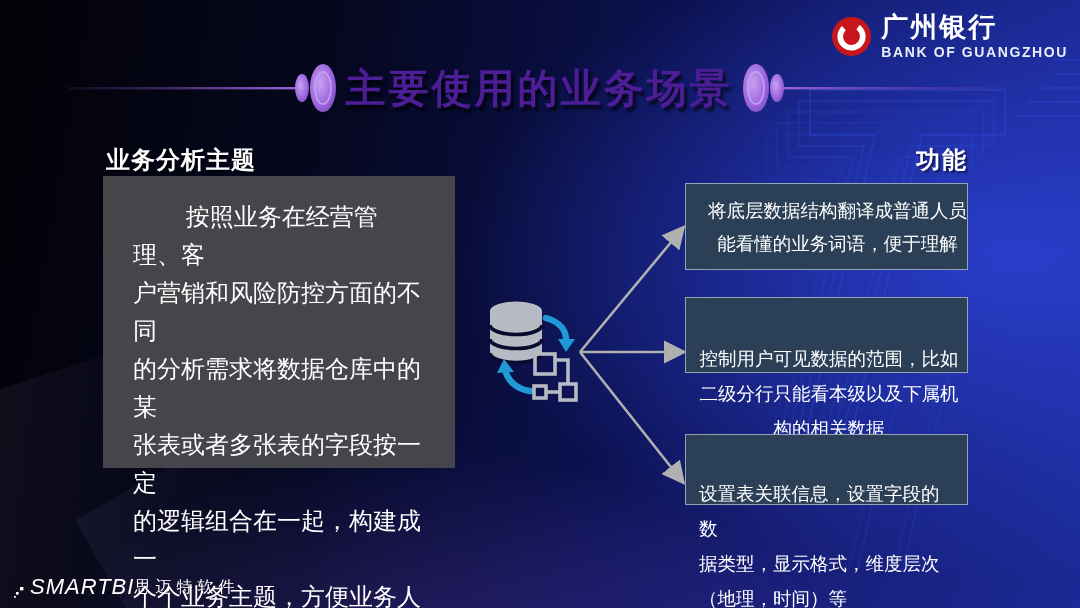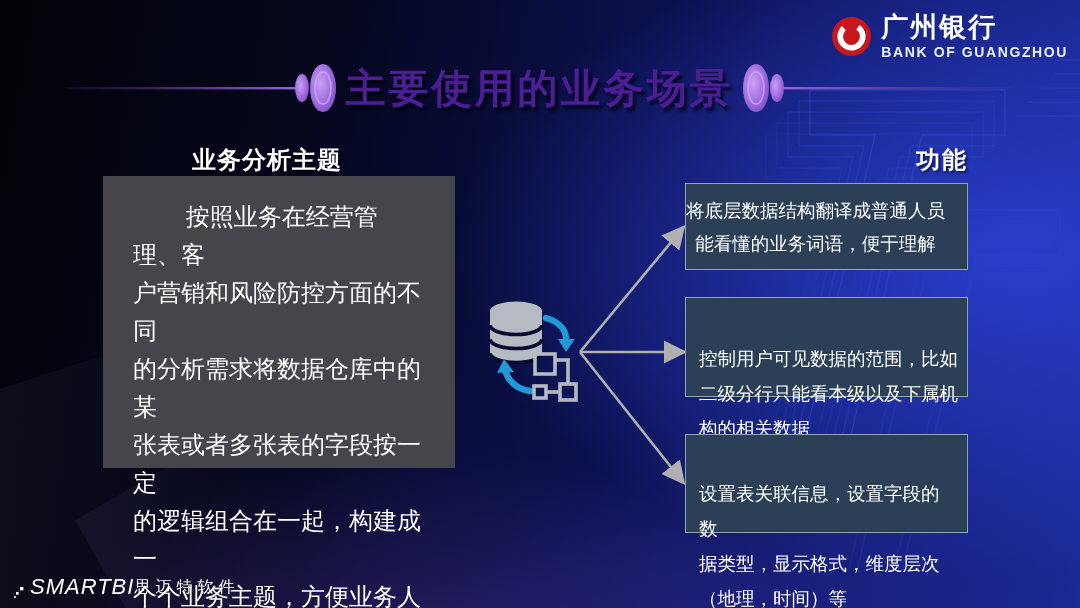--- a/index.html
+++ b/index.html
@@ -28,36 +28,36 @@
   .bank-text{display:flex;flex-direction:column;line-height:1;}
   .bank-name{color:#fff;font-size:27px;font-weight:700;letter-spacing:2px;}
   .bank-sub{color:#e9edf7;font-size:14px;font-weight:700;letter-spacing:1.6px;margin-top:4px;}
 
   
   .title-row{left:60px;top:60px;width:958px;height:56px;display:flex;align-items:center;justify-content:center;gap:6px;}
   .page-title{color:#4c1d95;font-size:40px;font-weight:700;letter-spacing:3px;white-space:nowrap;
     text-shadow:3px 4px 3px rgba(0,0,0,0.65);}
 
   
-  .left-heading{left:91px;top:144px;width:352px;text-align:center;color:#fff;
+  .left-heading{left:106px;top:144px;width:352px;color:#fff;
     font-size:24px;font-weight:700;letter-spacing:1px;text-shadow:2px 2px 2px rgba(0,0,0,0.5);}
   .left-box{left:103px;top:176px;width:352px;height:292px;background:rgba(72,72,77,0.96);
     box-sizing:border-box;padding:22px 30px 0 30px;}
   .left-box p{margin:0;color:#fff;font-size:24px;line-height:38px;white-space:pre-line;
     text-indent:2.2em;letter-spacing:0;}
 
   
   .right-heading{left:685px;top:144px;width:283px;text-align:right;color:#fff;
     font-size:24px;font-weight:700;letter-spacing:2px;text-shadow:2px 2px 2px rgba(0,0,0,0.5);}
   .func-box{left:685px;width:283px;background:#2b4057;border:1.5px solid #93a5b5;
     box-sizing:border-box;color:#fff;font-size:18.5px;line-height:35px;white-space:pre-line;}
-  .func-box.b1{top:183px;height:87px;display:flex;align-items:center;justify-content:flex-start;
+  .func-box.b1{top:183px;height:87px;display:flex;align-items:center;justify-content:flex-end;
     text-align:center;line-height:33px;}
-  .func-box.b2{top:297px;height:100px;padding:8px 8px 0 13px;}
-  .func-box.b3{top:434px;height:99px;padding:6px 22px 0 13px;}
+  .func-box.b2{top:297px;height:76px;padding:8px 8px 0 13px;text-align:center;}
+  .func-box.b3{top:434px;height:71px;padding:6px 22px 0 13px;}
 
   
   .footer{left:14px;top:574px;display:flex;align-items:center;}
   .smartbi{color:#fff;font-size:22px;font-weight:400;font-style:italic;letter-spacing:1px;margin-left:4px;text-align:center;}
   .company{color:#fff;font-size:16px;font-weight:500;letter-spacing:5px;margin-left:0;}
 </style>
 </head>
 <body>
 
 <svg class="abs bg-digits" viewBox="0 0 420 540">

